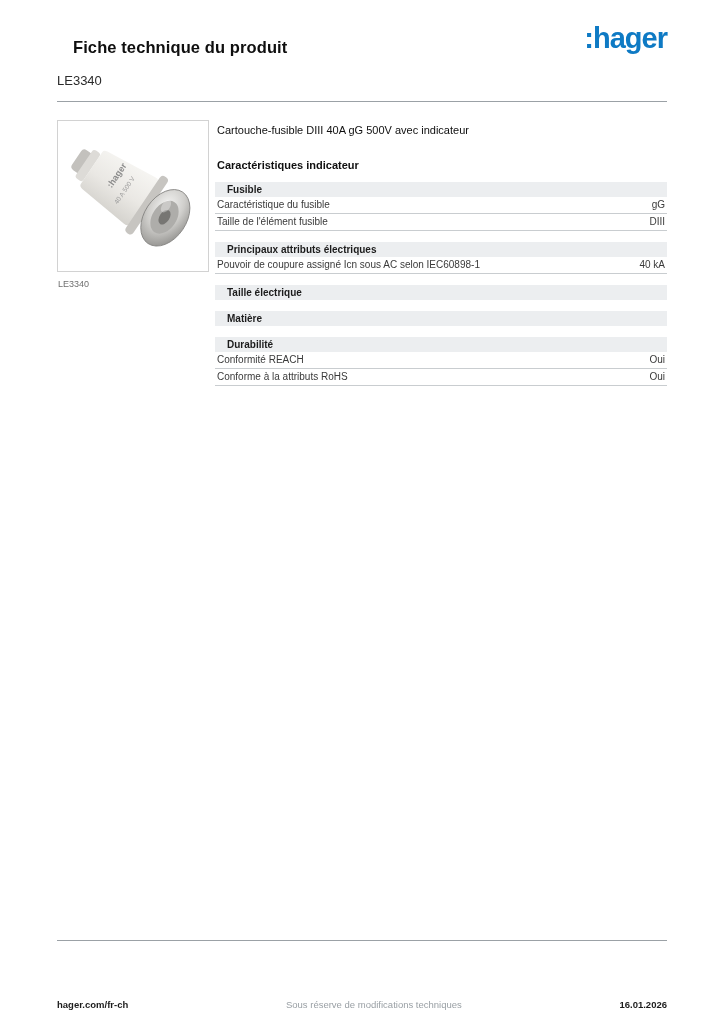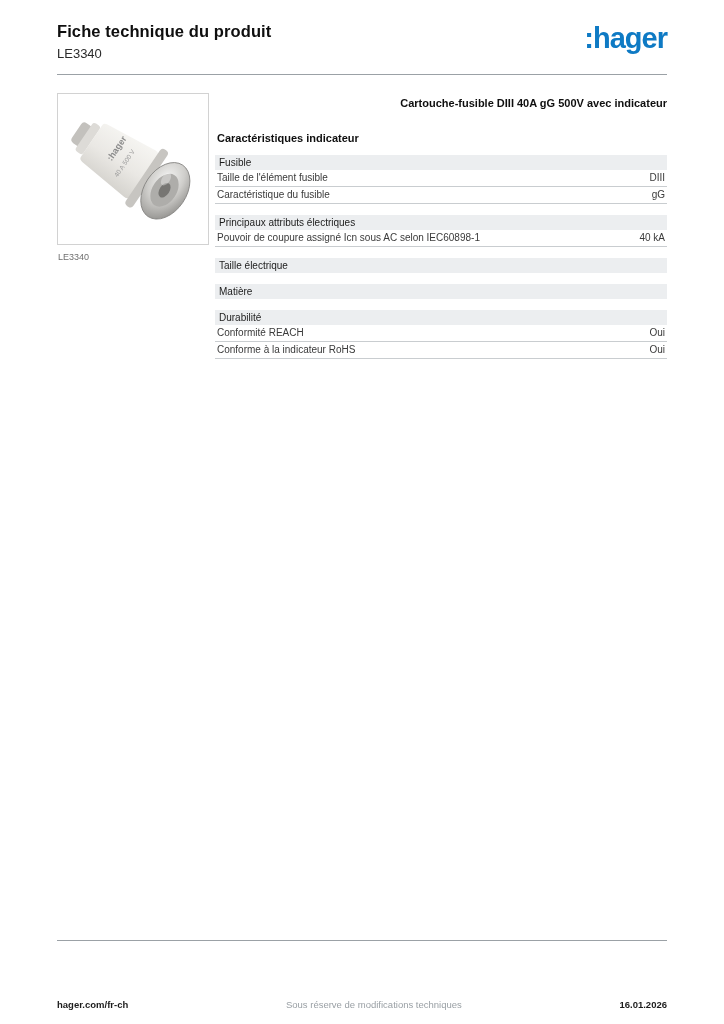--- a/index.html
+++ b/index.html
@@ -6,40 +6,40 @@
   body {
     width: 724px; height: 1024px;
     font-family: "Liberation Sans", sans-serif;
     color: #1e1e1e;
   }
   .page { position: relative; width: 724px; height: 1024px; overflow: hidden; background: #fff; }
   .inner { padding: 22px 57px 0 57px; }
 
   
   .header { display: flex; justify-content: space-between; align-items: flex-start; }
-  .page-title { margin: 0; font-size: 16.5px; font-weight: bold; color: #0f0f0f; letter-spacing: .1px; }
+  .page-title { margin: 16px; font-size: 16.5px; font-weight: bold; color: #0f0f0f; letter-spacing: .1px; }
   .page-subtitle { font-size: 13px; color: #2b2b2b; margin-top: 5px; }
   .logo { font-size: 29px; line-height: 1; font-weight: bold; color: var(--brand-blue, #0e7ac4); letter-spacing: -1px; margin-top: 2px; }
   .header-rule { height: 1px; background: var(--rule-gray, #9ba1a6); margin-top: 13px; }
 
   
   .content { display: flex; margin-top: 18px; }
   .image-col { width: 150px; flex: 0 0 150px; }
   .image-box { width: 150px; height: 150px; border: 1px solid #d2d2d2; background: #fff; display: flex; align-items: center; justify-content: center; }
   .image-caption { font-size: 9px; color: #6f6f6f; margin-top: 7px; padding-left: 1px; }
 
   .specs-col { flex: 1; margin-left: 8px; padding-top: 4px; min-width: 0; }
-  .product-name { margin: 0 0 0 2px; font-size: 11px; font-weight: bold; color: #0f0f0f; text-align: right; }
+  .product-name { margin: 0 0 0 2px; font-size: 11px; font-weight: normal; color: #0f0f0f; }
   .specs-title { margin: 23px 0 0 2px; font-size: 11px; font-weight: bold; color: #0f0f0f; }
 
   .spec-section { margin-top: 11px; }
   .spec-section-header {
     background: var(--section-header-bg, #eceef0);
-    font-size: 10px; font-weight: normal; color: #1c1c1c;
-    padding: 2px 4px;
+    font-size: 10px; font-weight: bold; color: #1c1c1c;
+    padding: 2px 12px;
   }
   .spec-row {
     display: flex; justify-content: space-between; align-items: baseline;
     font-size: 10px; color: #3a3a3a;
     padding: 2px 2px 3px 2px;
     border-bottom: 1px solid var(--row-border, #c9cdd0);
   }
   .spec-value { text-align: right; white-space: nowrap; margin-left: 12px; color: #3a3a3a; }
 
   
@@ -102,26 +102,26 @@
         <div class="image-caption">LE3340</div>
       </aside>
 
       <section class="specs-col">
         <h2 class="product-name">Cartouche-fusible DIII 40A gG 500V avec indicateur</h2>
         <h3 class="specs-title">Caractéristiques indicateur</h3>
 
         <div class="spec-section">
           <div class="spec-section-header">Fusible</div>
           <div class="spec-row">
+            <span class="spec-label">Caractéristique du fusible</span>
+            <span class="spec-value">gG</span>
+          </div>
+          <div class="spec-row">
             <span class="spec-label">Taille de l'élément fusible</span>
             <span class="spec-value">DIII</span>
-          </div>
-          <div class="spec-row">
-            <span class="spec-label">Caractéristique du fusible</span>
-            <span class="spec-value">gG</span>
           </div>
         </div>
 
         <div class="spec-section">
           <div class="spec-section-header">Principaux attributs électriques</div>
           <div class="spec-row">
             <span class="spec-label">Pouvoir de coupure assigné Icn sous AC selon IEC60898-1</span>
             <span class="spec-value">40 kA</span>
           </div>
         </div>
@@ -134,21 +134,21 @@
           <div class="spec-section-header">Matière</div>
         </div>
 
         <div class="spec-section">
           <div class="spec-section-header">Durabilité</div>
           <div class="spec-row">
             <span class="spec-label">Conformité REACH</span>
             <span class="spec-value">Oui</span>
           </div>
           <div class="spec-row">
-            <span class="spec-label">Conforme à la indicateur RoHS</span>
+            <span class="spec-label">Conforme à la attributs RoHS</span>
             <span class="spec-value">Oui</span>
           </div>
         </div>
       </section>
     </main>
   </div>
 
   <footer class="footer">
     <span class="footer-left">hager.com/fr-ch</span>
     <span class="footer-center">Sous réserve de modifications techniques</span>

